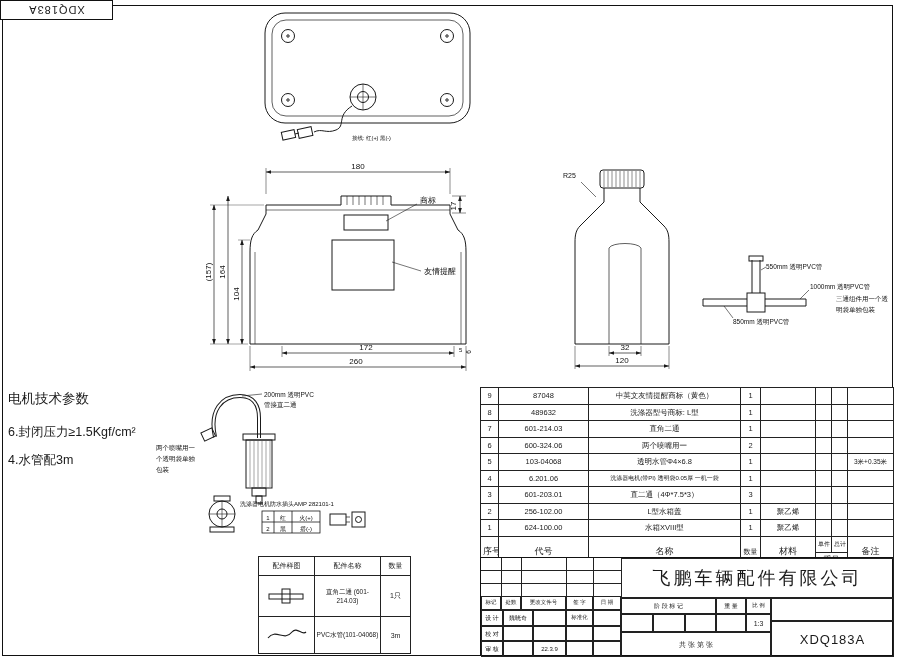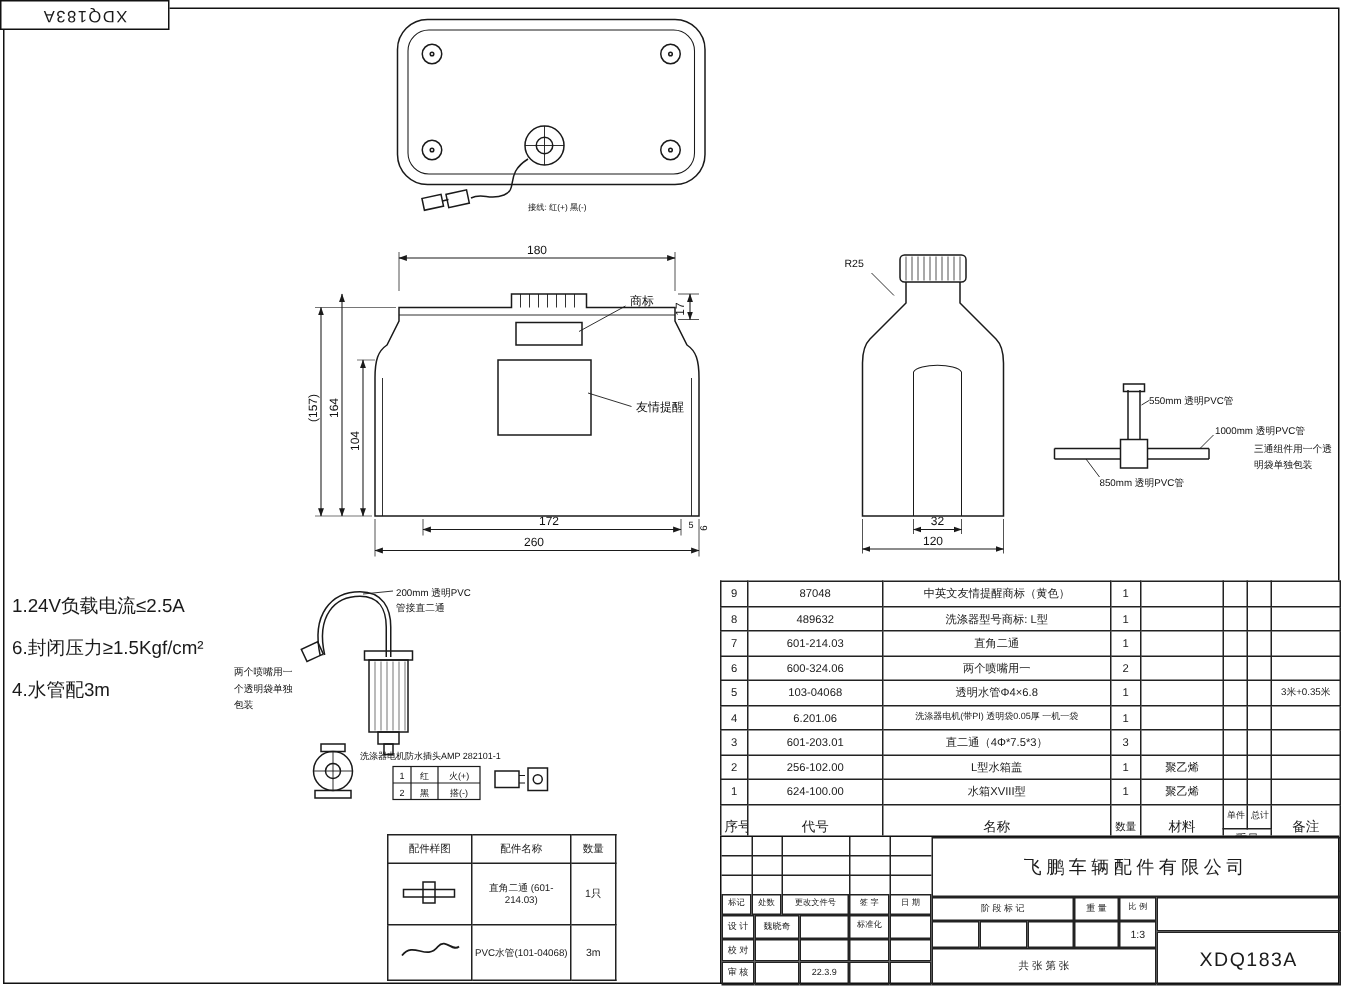--- a/index.html
+++ b/index.html
@@ -25,21 +25,21 @@
   
   .parts{border-collapse:collapse;table-layout:fixed;width:152px;font-size:7px;border:1.2px solid #111;background:#fff;}
   .parts td,.parts th{border:1px solid #222;text-align:center;padding:1px;overflow:hidden;font-weight:400;}
   .parts .nm{font-size:6.5px;}
   
   .tblock{left:480px;top:557px;width:413px;height:99px;border:1.5px solid #111;box-sizing:border-box;background:#fff;}
   .tb-cell{position:absolute;border:1px solid #222;box-sizing:border-box;display:flex;
            align-items:center;justify-content:center;overflow:hidden;line-height:1;}
   .hline{position:absolute;border-top:1px solid #222;height:0;}
   .vline{position:absolute;border-left:1px solid #222;width:0;}
-  .company{font-size:12px;letter-spacing:3px;}
+  .company{font-size:18px;letter-spacing:3px;}
   .dwgno{font-size:13px;letter-spacing:1px;}
   svg text{fill:#111;stroke:none;font-family:"Liberation Sans","DejaVu Sans",sans-serif;}
 </style>
 </head>
 <body>
 
 <div class="sheet">
 
   <div class="abs border-frame"></div>
 
@@ -238,21 +238,21 @@
       <text x="268" y="519.5" font-size="6" text-anchor="middle">1</text>
       <text x="283" y="519.5" font-size="6" text-anchor="middle">红</text>
       <text x="306" y="519.5" font-size="6" text-anchor="middle">火(+)</text>
       <text x="268" y="530.5" font-size="6" text-anchor="middle">2</text>
       <text x="283" y="530.5" font-size="6" text-anchor="middle">黑</text>
       <text x="306" y="530.5" font-size="6" text-anchor="middle">搭(-)</text>
     </g>
   </svg>
 
   <div class="abs params">
-    <div class="params-item">1.24V负载电流≤2.5A</div>
+    <div class="params-title">电机技术参数</div>
     <div class="params-item">6.封闭压力≥1.5Kgf/cm²</div>
     <div class="params-item">4.水管配3m</div>
   </div>
 
   <table class="abs parts" style="left:258px;top:556px">
     <colgroup>
         <col style="width:56px">
         <col style="width:66px">
         <col style="width:30px">
       </colgroup>

